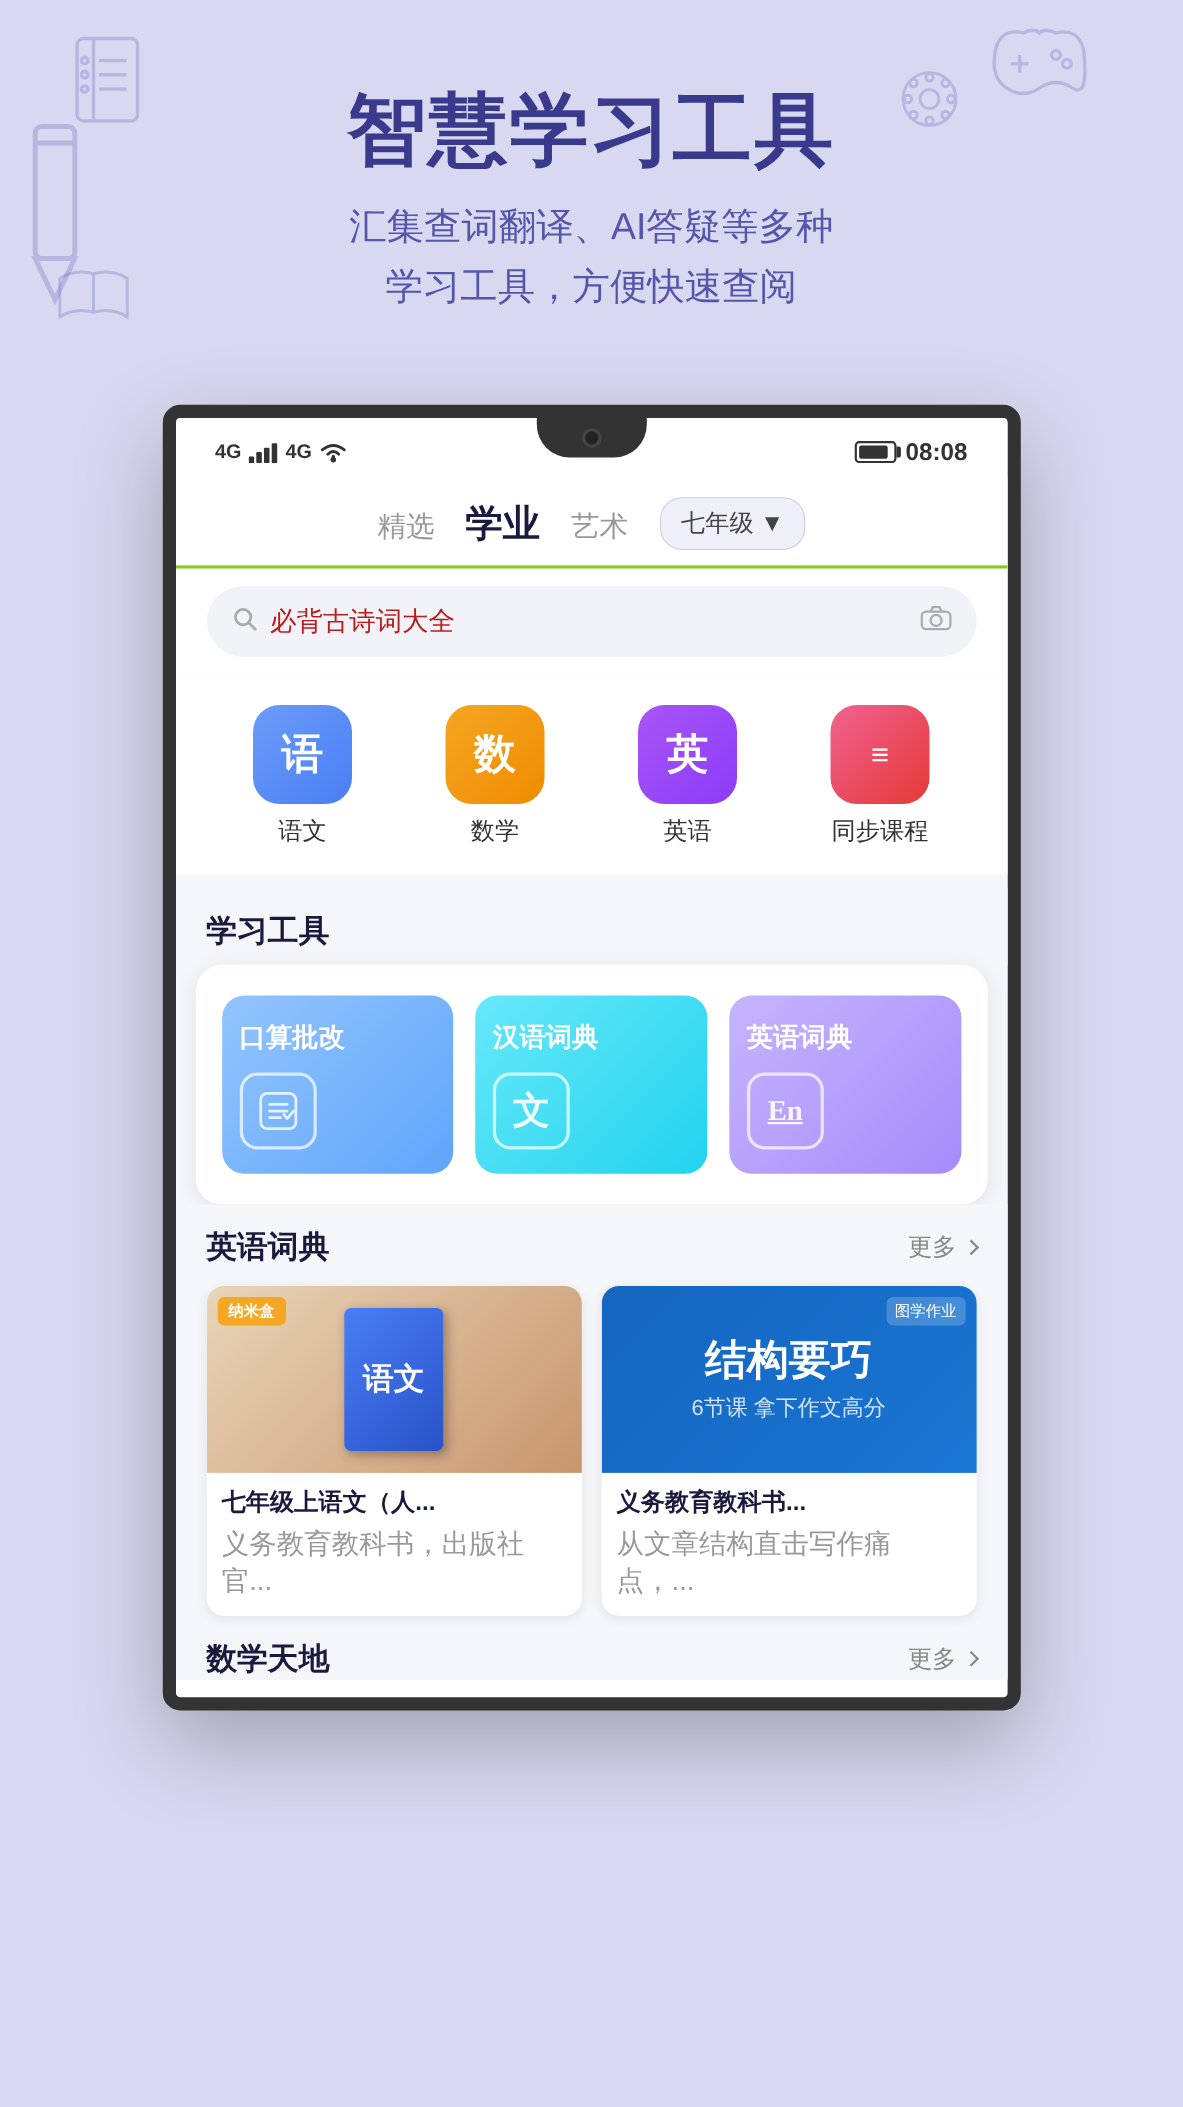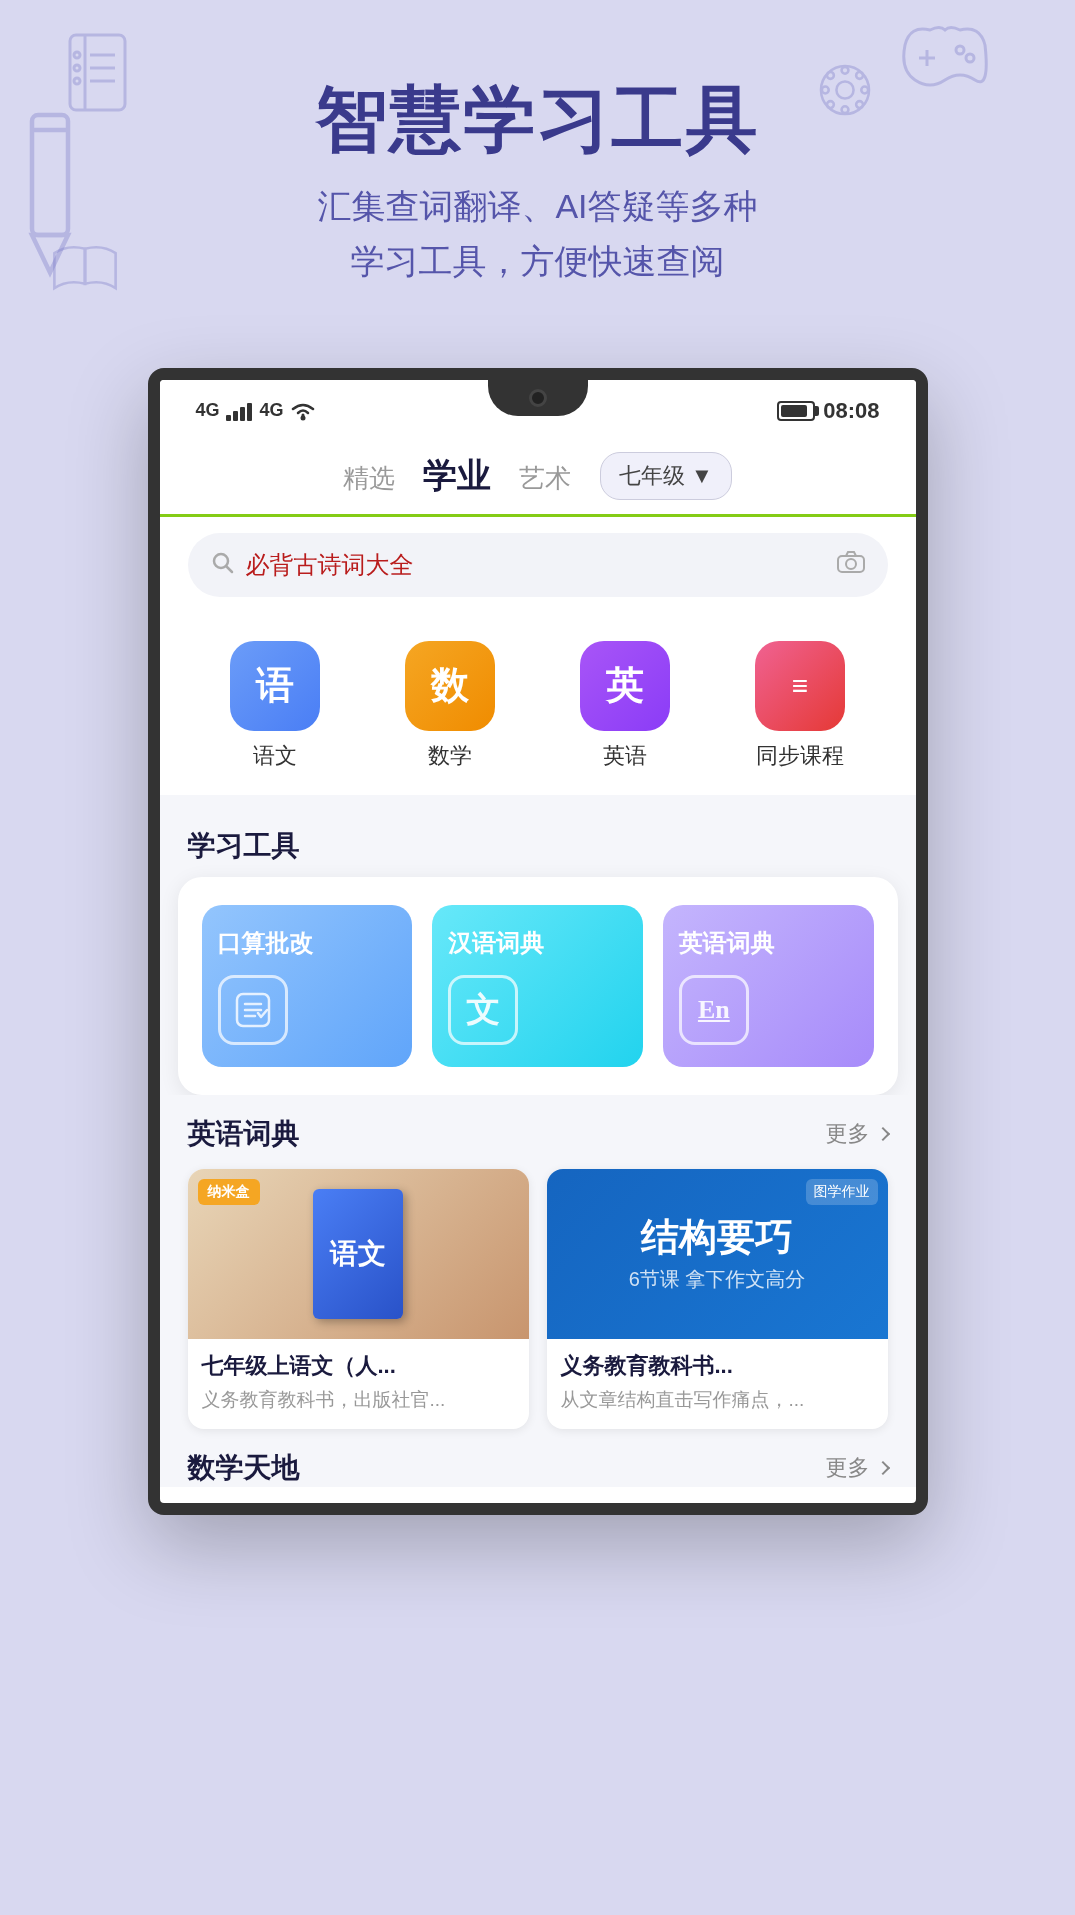--- a/index.html
+++ b/index.html
@@ -389,21 +389,21 @@
     .card-info {
       padding: 12px 14px 16px;
     }
     .card-title {
       font-size: 22px;
       font-weight: 600;
       color: #1a1a3e;
       margin-bottom: 6px;
     }
     .card-desc {
-      font-size: 19px;
+      font-size: 25px;
       color: #999;
     }
 
     
     .deco-notebook {
       top: 30px;
       left: 60px;
       width: 80px;
     }
     .deco-gamepad {

